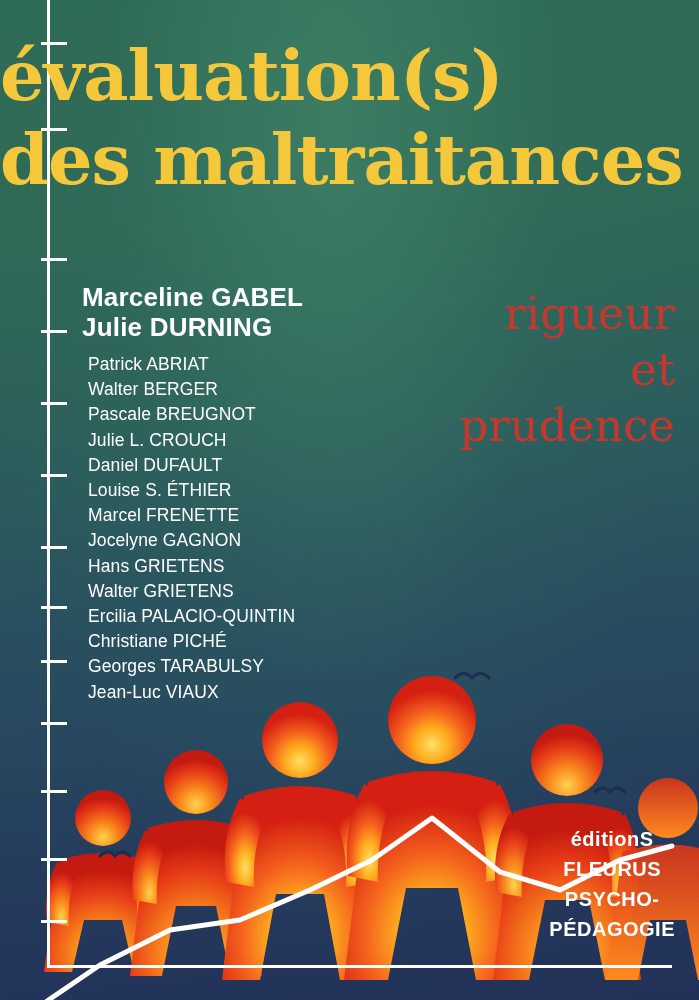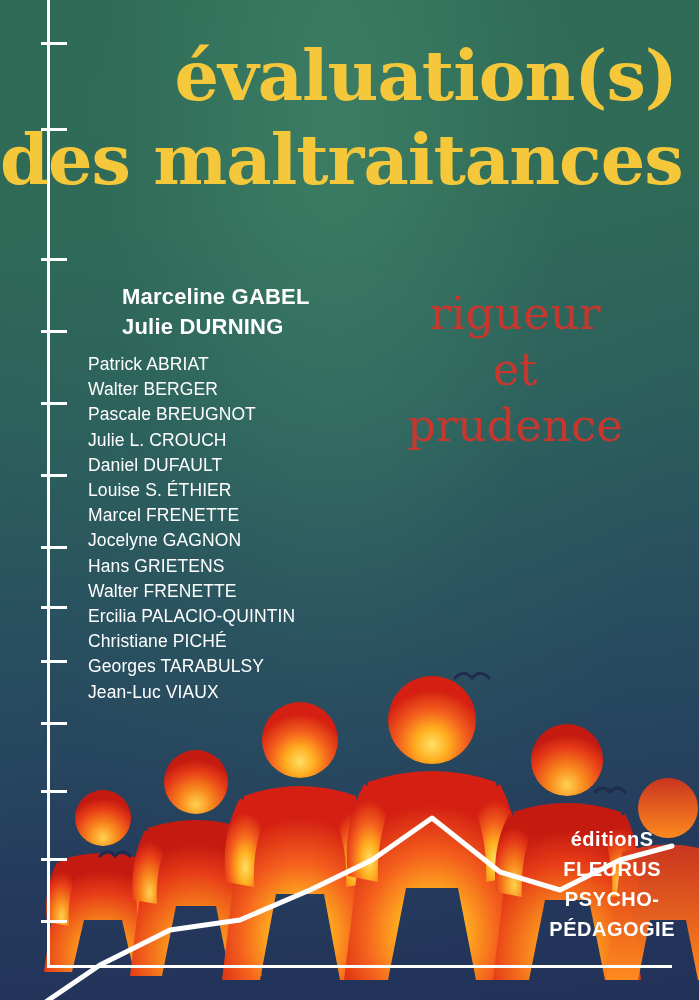--- a/index.html
+++ b/index.html
@@ -24,59 +24,57 @@
     background: radial-gradient(ellipse at 48% 12%, rgba(70,140,110,0.55) 0%, rgba(50,110,95,0.15) 45%, rgba(0,0,0,0) 70%);
     pointer-events: none;
   }
 
   
   .title-block {
     position: absolute;
     left: 0;
     top: 34px;
     width: 699px;
-    text-align: right;
     padding-right: 22px;
     box-sizing: border-box;
   }
   .title-line {
     font-family: "DejaVu Serif", serif;
     color: #f5c73a;
     font-weight: bold;
     font-size: 70px;
     line-height: 84px;
     letter-spacing: -1px;
     white-space: nowrap;
   }
 
   
   .subtitle {
     position: absolute;
     right: 24px;
     top: 286px;
     width: 320px;
-    text-align: center;
+    text-align: right;
     font-family: "DejaVu Serif", serif;
     color: #c8372e;
     font-size: 45px;
     line-height: 56px;
     font-weight: normal;
   }
 
   
   .editors {
     position: absolute;
     left: 82px;
     top: 282px;
     color: #ffffff;
-    font-size: 22px;
+    font-size: 26px;
     font-weight: bold;
     line-height: 30px;
     letter-spacing: 0.2px;
-    margin-left: 40px;
   }
   
   .contributors {
     position: absolute;
     left: 88px;
     top: 352px;
     color: #ffffff;
     font-size: 17.5px;
     line-height: 25.2px;
     letter-spacing: 0.1px;
@@ -252,21 +250,21 @@
   <div class="contributors">
     <div>Patrick ABRIAT</div>
     <div>Walter BERGER</div>
     <div>Pascale BREUGNOT</div>
     <div>Julie L. CROUCH</div>
     <div>Daniel DUFAULT</div>
     <div>Louise S. ÉTHIER</div>
     <div>Marcel FRENETTE</div>
     <div>Jocelyne GAGNON</div>
     <div>Hans GRIETENS</div>
-    <div>Walter FRENETTE</div>
+    <div>Walter GRIETENS</div>
     <div>Ercilia PALACIO-QUINTIN</div>
     <div>Christiane PICHÉ</div>
     <div>Georges TARABULSY</div>
     <div>Jean-Luc VIAUX</div>
   </div>
 
   <div class="publisher">
     <div class="l1">éditionS</div>
     <div>FLEURUS</div>
     <div>PSYCHO-</div>

